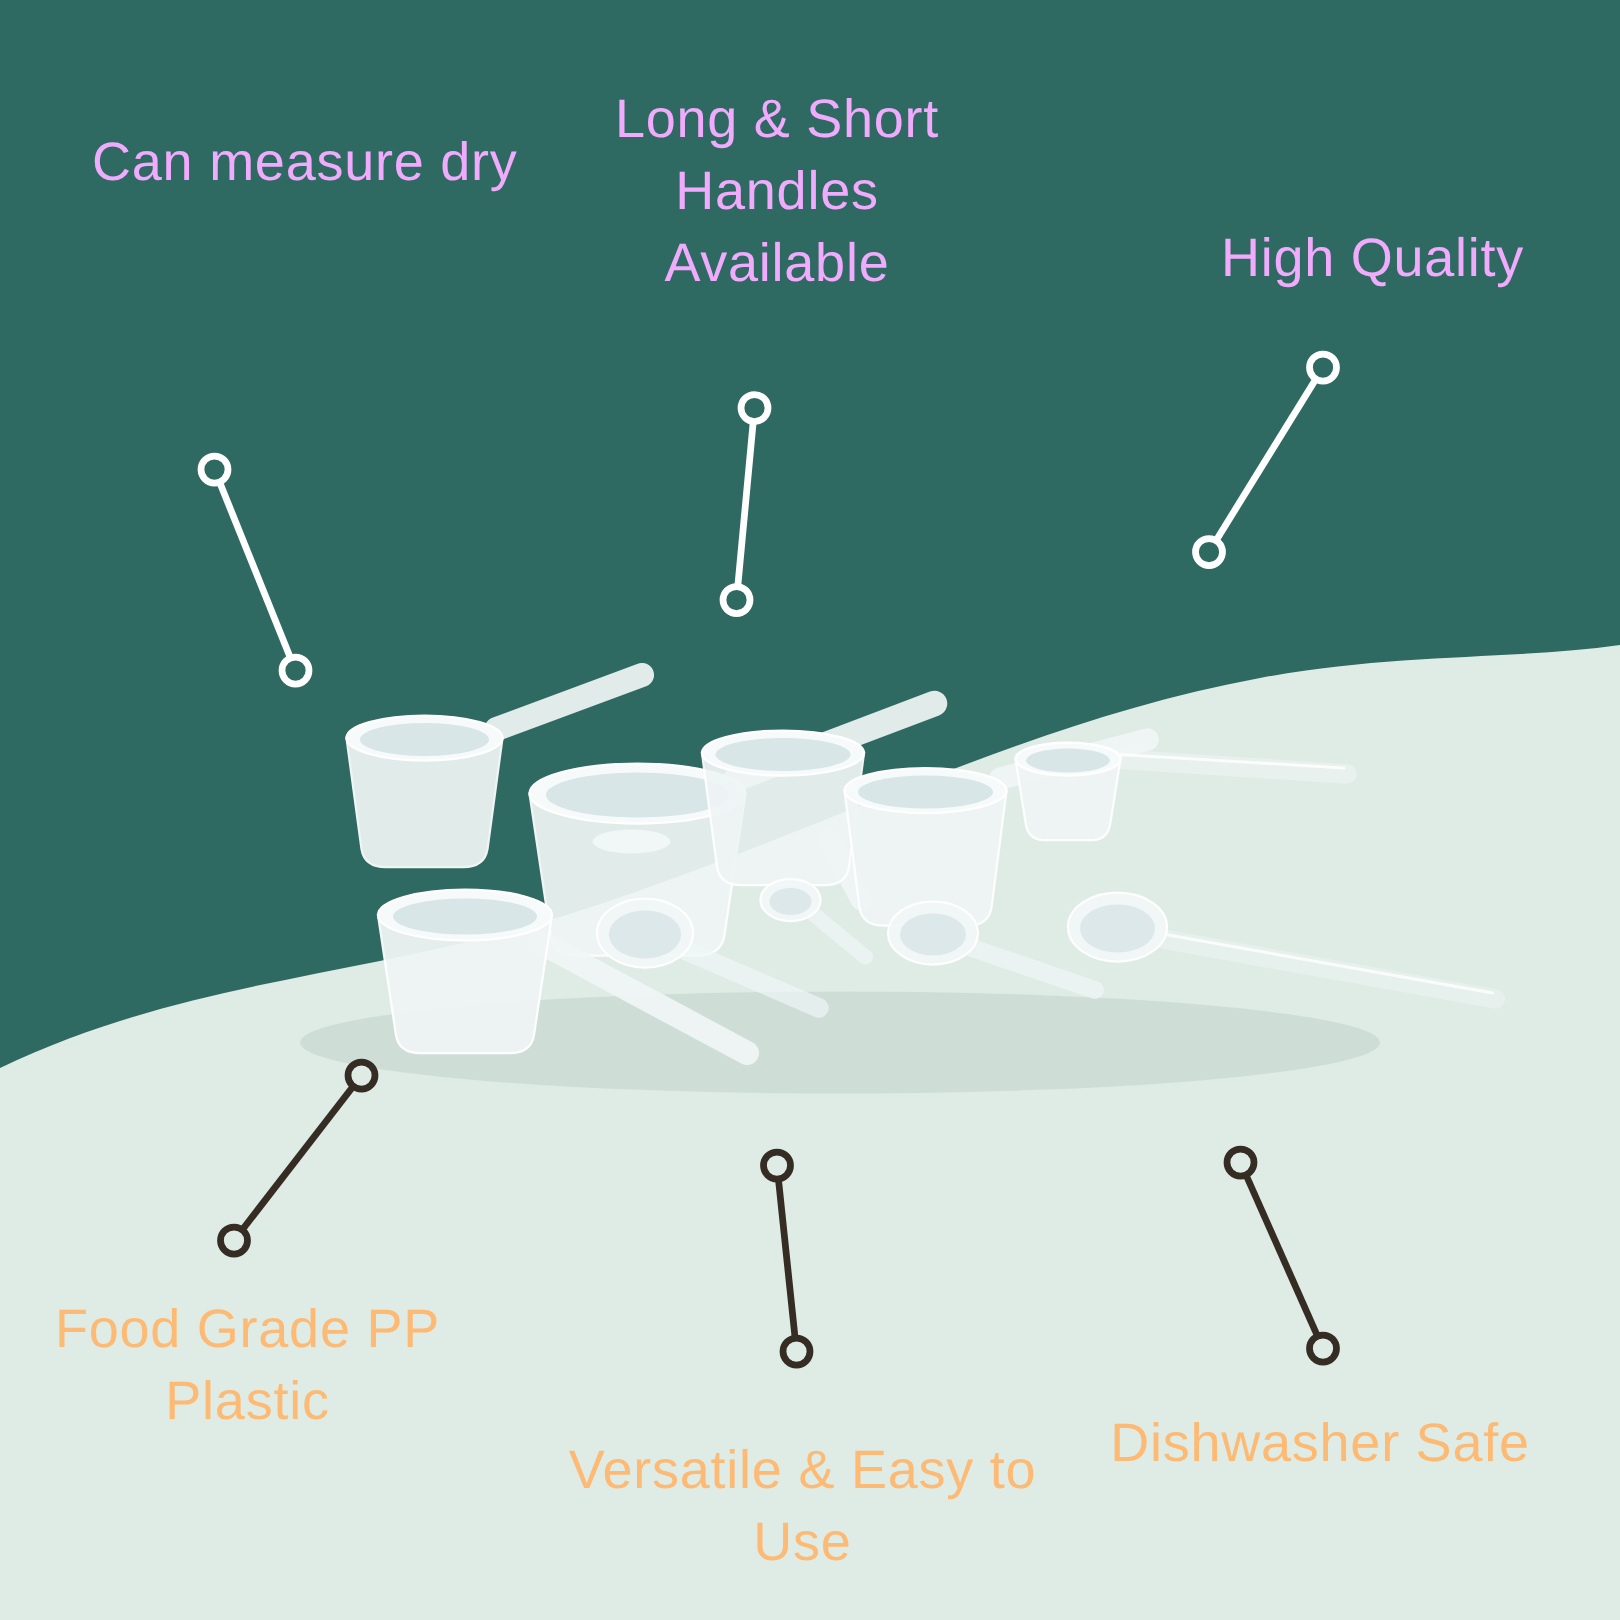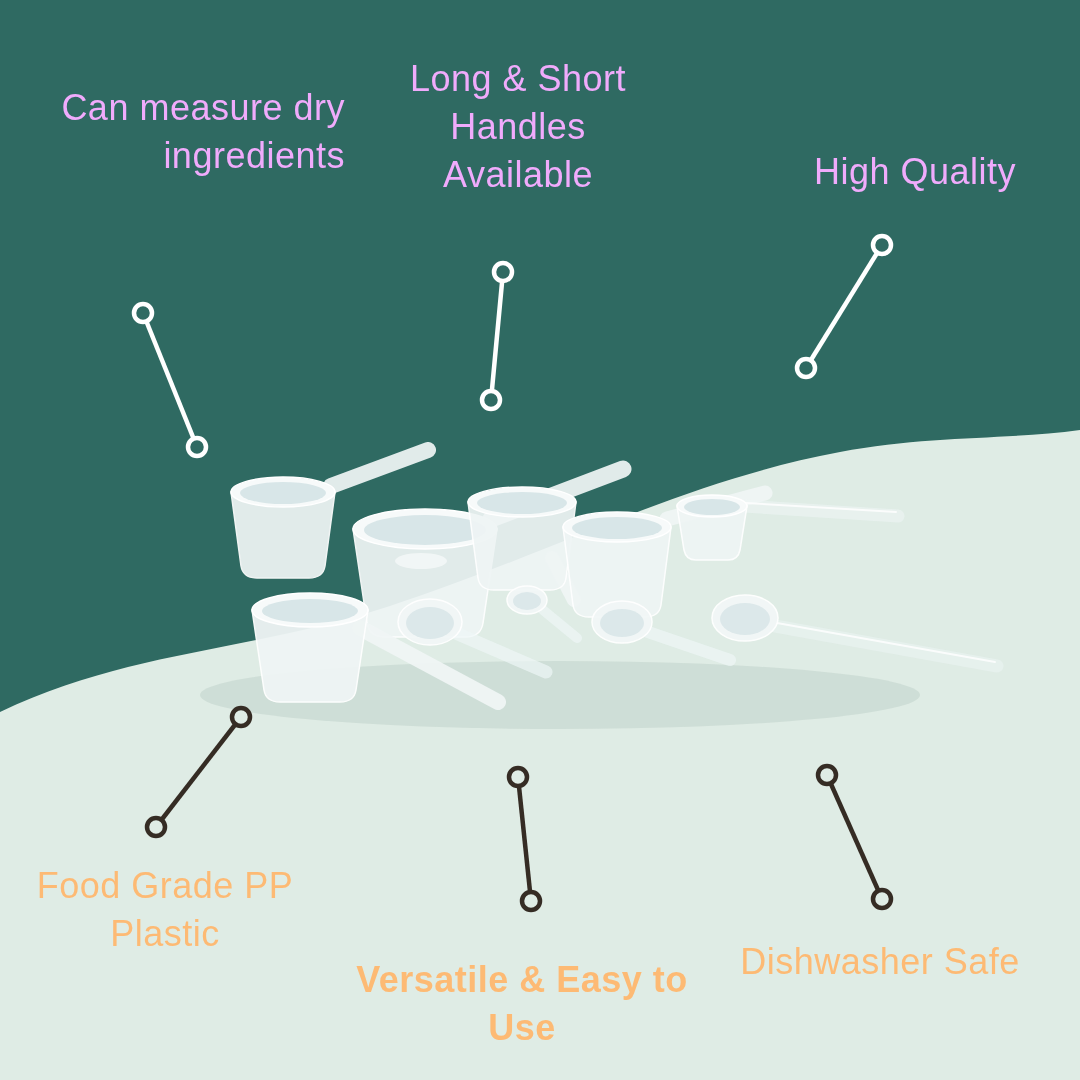--- a/index.html
+++ b/index.html
@@ -153,39 +153,38 @@
       <g stroke="#352C24">
         <line x1="827" y1="775" x2="882" y2="899"></line>
         <circle cx="827" cy="775" r="9" fill="#DFECE5"></circle>
         <circle cx="882" cy="899" r="9" fill="#DFECE5"></circle>
       </g>
     </g>
   </svg>
 
   <div class="callout light" style="left:5px; top:84px; width:340px;text-align:right;">
     <div>Can measure dry</div>
-    <div>ingredients</div>
   </div>
 
   <div class="callout light" style="left:368px; top:55px; width:300px;">
     <div>Long &amp; Short</div>
     <div>Handles</div>
     <div>Available</div>
   </div>
 
   <div class="callout light" style="left:765px; top:148px; width:300px;">
     <div>High Quality</div>
   </div>
 
   <div class="callout dark" style="left:0px; top:862px; width:330px;">
     <div>Food Grade PP</div>
     <div>Plastic</div>
   </div>
 
-  <div class="callout dark" style="left:332px; top:956px; width:380px;font-weight:bold;">
+  <div class="callout dark" style="left:345px; top:956px; width:380px;">
     <div>Versatile &amp; Easy to</div>
     <div>Use</div>
   </div>
 
   <div class="callout dark" style="left:700px; top:938px; width:360px;text-align:center;">
     <div>Dishwasher Safe</div>
   </div>
 
 </div>
 

